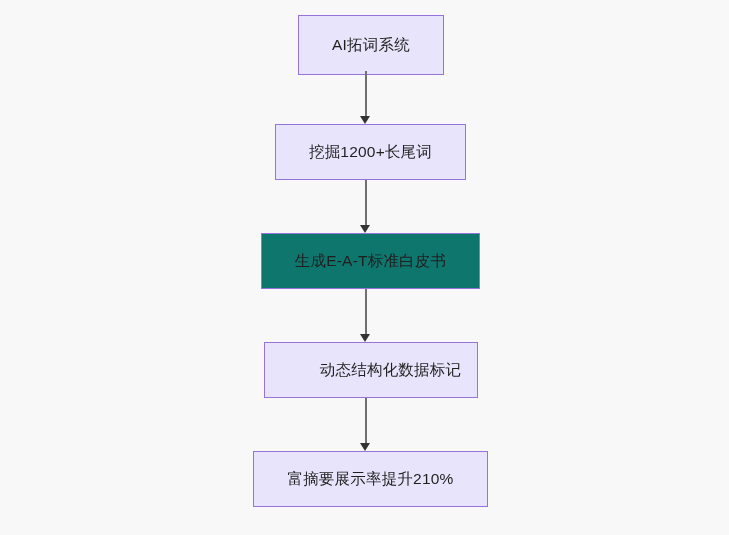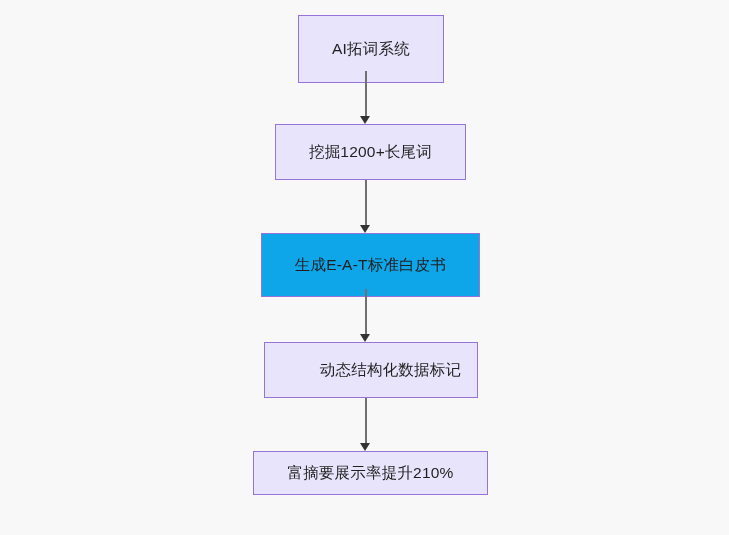--- a/index.html
+++ b/index.html
@@ -55,53 +55,53 @@
     border-left: 5.5px solid transparent;
     border-right: 5.5px solid transparent;
     border-top: 8px solid #333333;
   }
 </style>
 </head>
 <body style="background: rgb(248, 248, 248);">
 
 <div id="flowchart">
 
-  <div class="node" style="left: 298px; top: 15px; width: 146px; height: 68px; background: rgb(232, 228, 251); border-color: rgb(150, 115, 216); color: rgb(31, 31, 31);">
+  <div class="node" style="left: 298px; top: 15px; width: 146px; height: 60px; background: rgb(232, 228, 251); border-color: rgb(150, 115, 216); color: rgb(31, 31, 31);">
     <span class="node-label">AI拓词系统</span>
   </div>
 
   <div class="connector" style="left: 360px; top: 71px; height: 53px;">
     <div class="line" style="height: 46px; background: rgb(112, 112, 112);"></div>
     <div class="head" style="border-top-color: rgb(51, 51, 51);"></div>
   </div>
 
   <div class="node" style="left: 275px; top: 124px; width: 191px; height: 56px; background: rgb(232, 228, 251); border-color: rgb(150, 115, 216); color: rgb(31, 31, 31); text-align: center;">
     <span class="node-label">挖掘1200+长尾词</span>
   </div>
 
   <div class="connector" style="left: 360px; top: 180px; height: 53px;">
     <div class="line" style="height: 46px; background: rgb(112, 112, 112);"></div>
     <div class="head" style="border-top-color: rgb(51, 51, 51);"></div>
   </div>
 
-  <div class="node" style="left: 261px; top: 233px; width: 219px; height: 64px; background: #0ea5e9; border-color: rgb(150, 115, 216); color: rgb(31, 31, 31);">
+  <div class="node" style="left: 261px; top: 233px; width: 219px; height: 56px; background: #0f766e; border-color: rgb(150, 115, 216); color: rgb(31, 31, 31);">
     <span class="node-label">生成E-A-T标准白皮书</span>
   </div>
 
   <div class="connector" style="left: 360px; top: 289px; height: 53px;">
     <div class="line" style="height: 46px; background: rgb(112, 112, 112);"></div>
     <div class="head" style="border-top-color: rgb(51, 51, 51);"></div>
   </div>
 
   <div class="node" style="left: 264px; top: 342px; width: 214px; height: 56px; background: rgb(232, 228, 251); border-color: rgb(150, 115, 216); color: rgb(31, 31, 31); padding-left: 39px;">
     <span class="node-label">动态结构化数据标记</span>
   </div>
 
   <div class="connector" style="left: 360px; top: 398px; height: 53px;">
     <div class="line" style="height: 46px; background: rgb(112, 112, 112);"></div>
     <div class="head" style="border-top-color: rgb(51, 51, 51);"></div>
   </div>
 
-  <div class="node" style="left: 253px; top: 451px; width: 235px; height: 44px; background: rgb(232, 228, 251); border-color: rgb(150, 115, 216); color: rgb(31, 31, 31);">
+  <div class="node" style="left: 253px; top: 451px; width: 235px; height: 56px; background: rgb(232, 228, 251); border-color: rgb(150, 115, 216); color: rgb(31, 31, 31);">
     <span class="node-label">富摘要展示率提升210%</span>
   </div>
 
 </div>
 
 </body></html>

